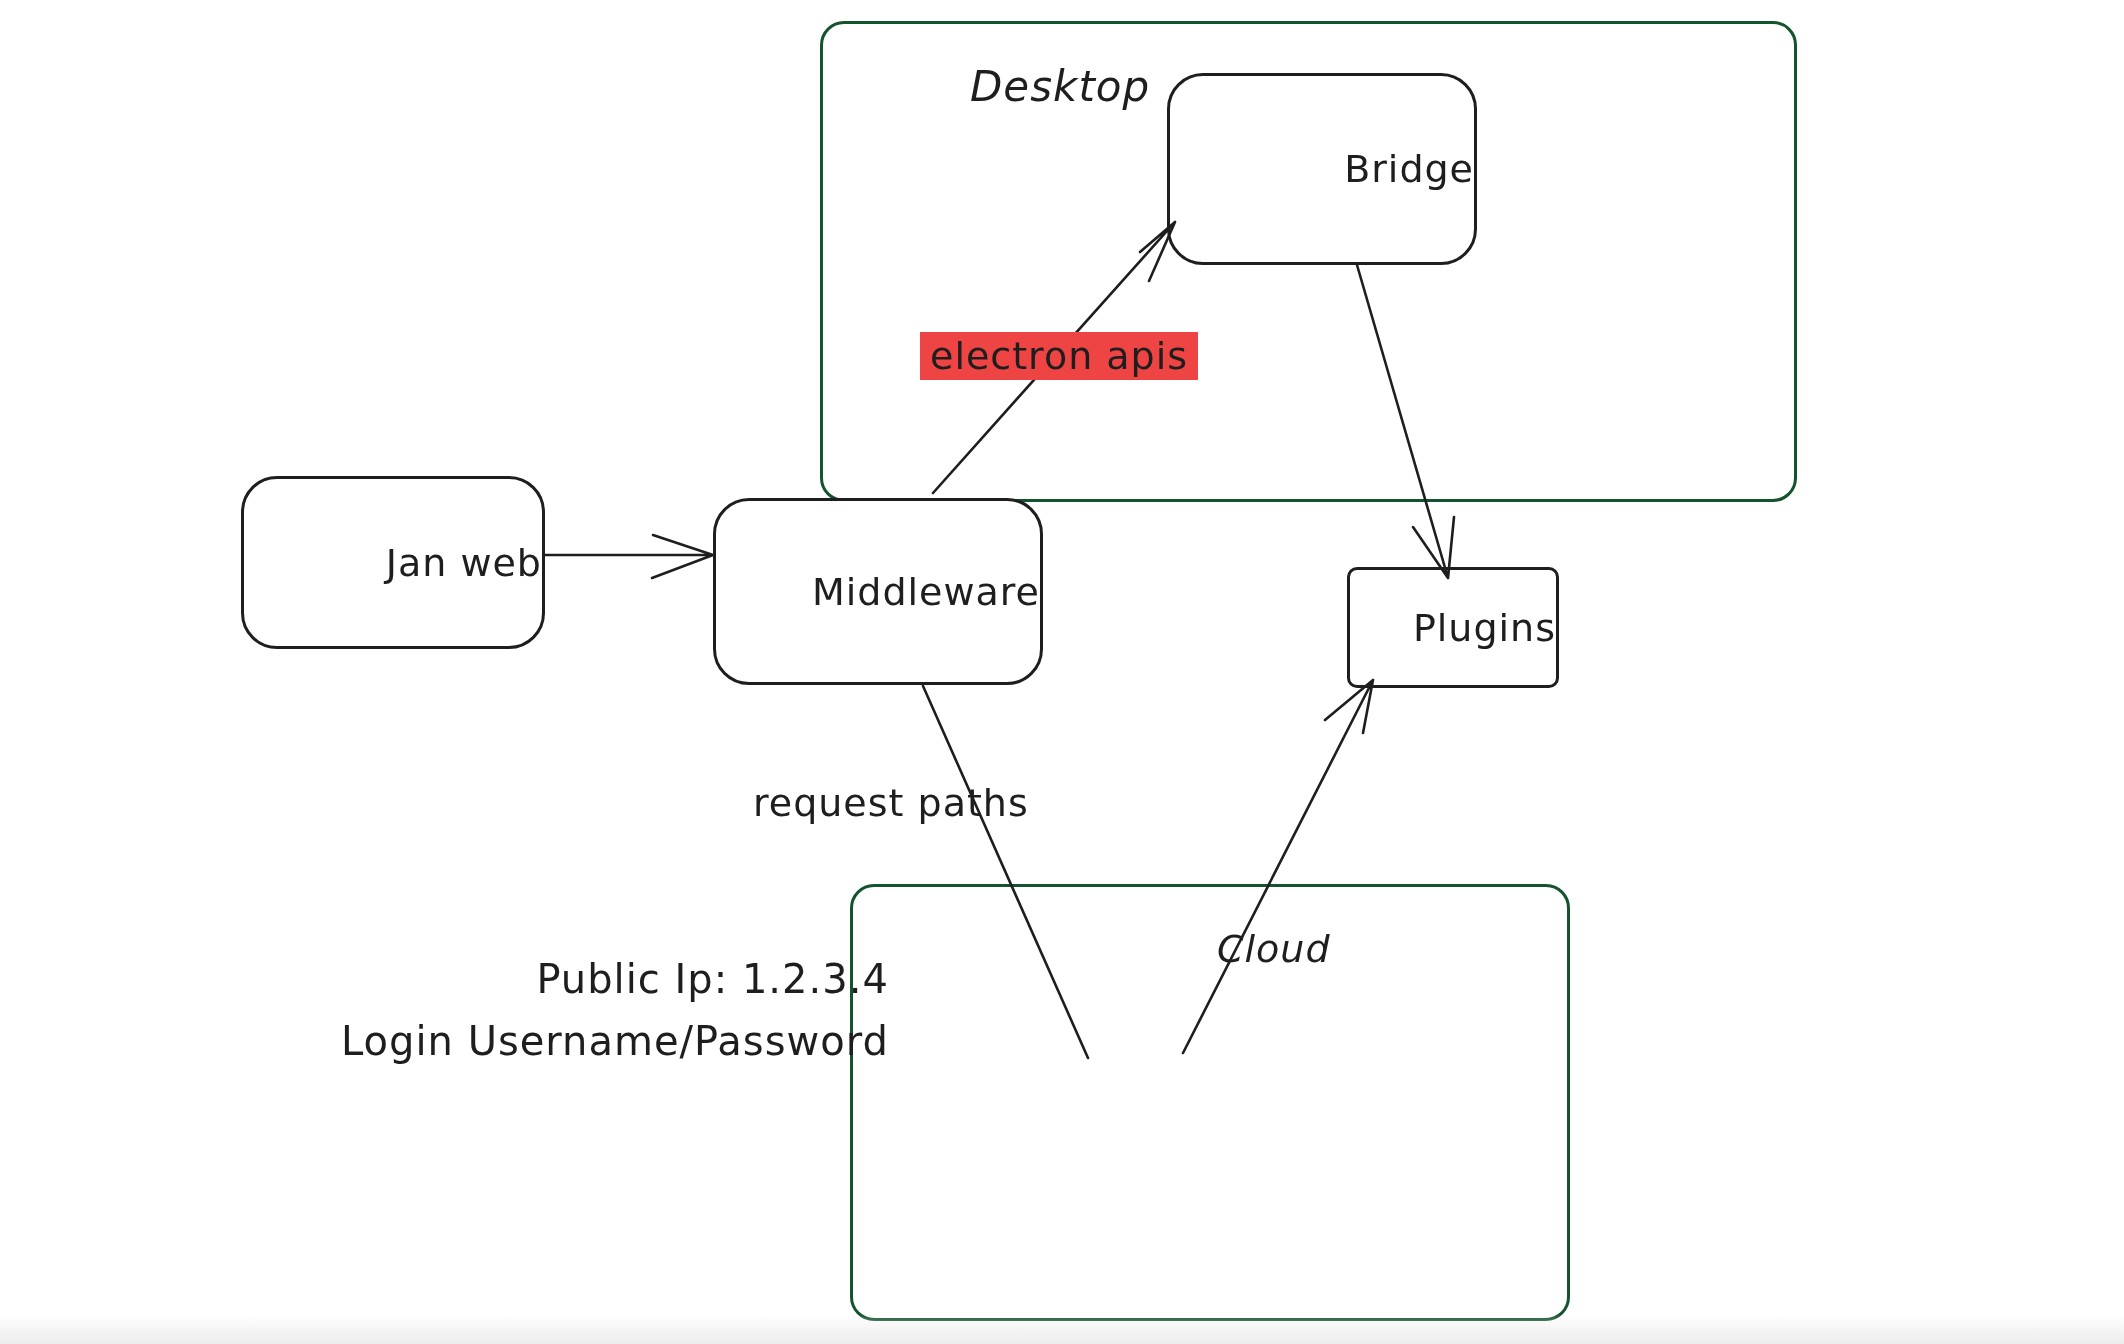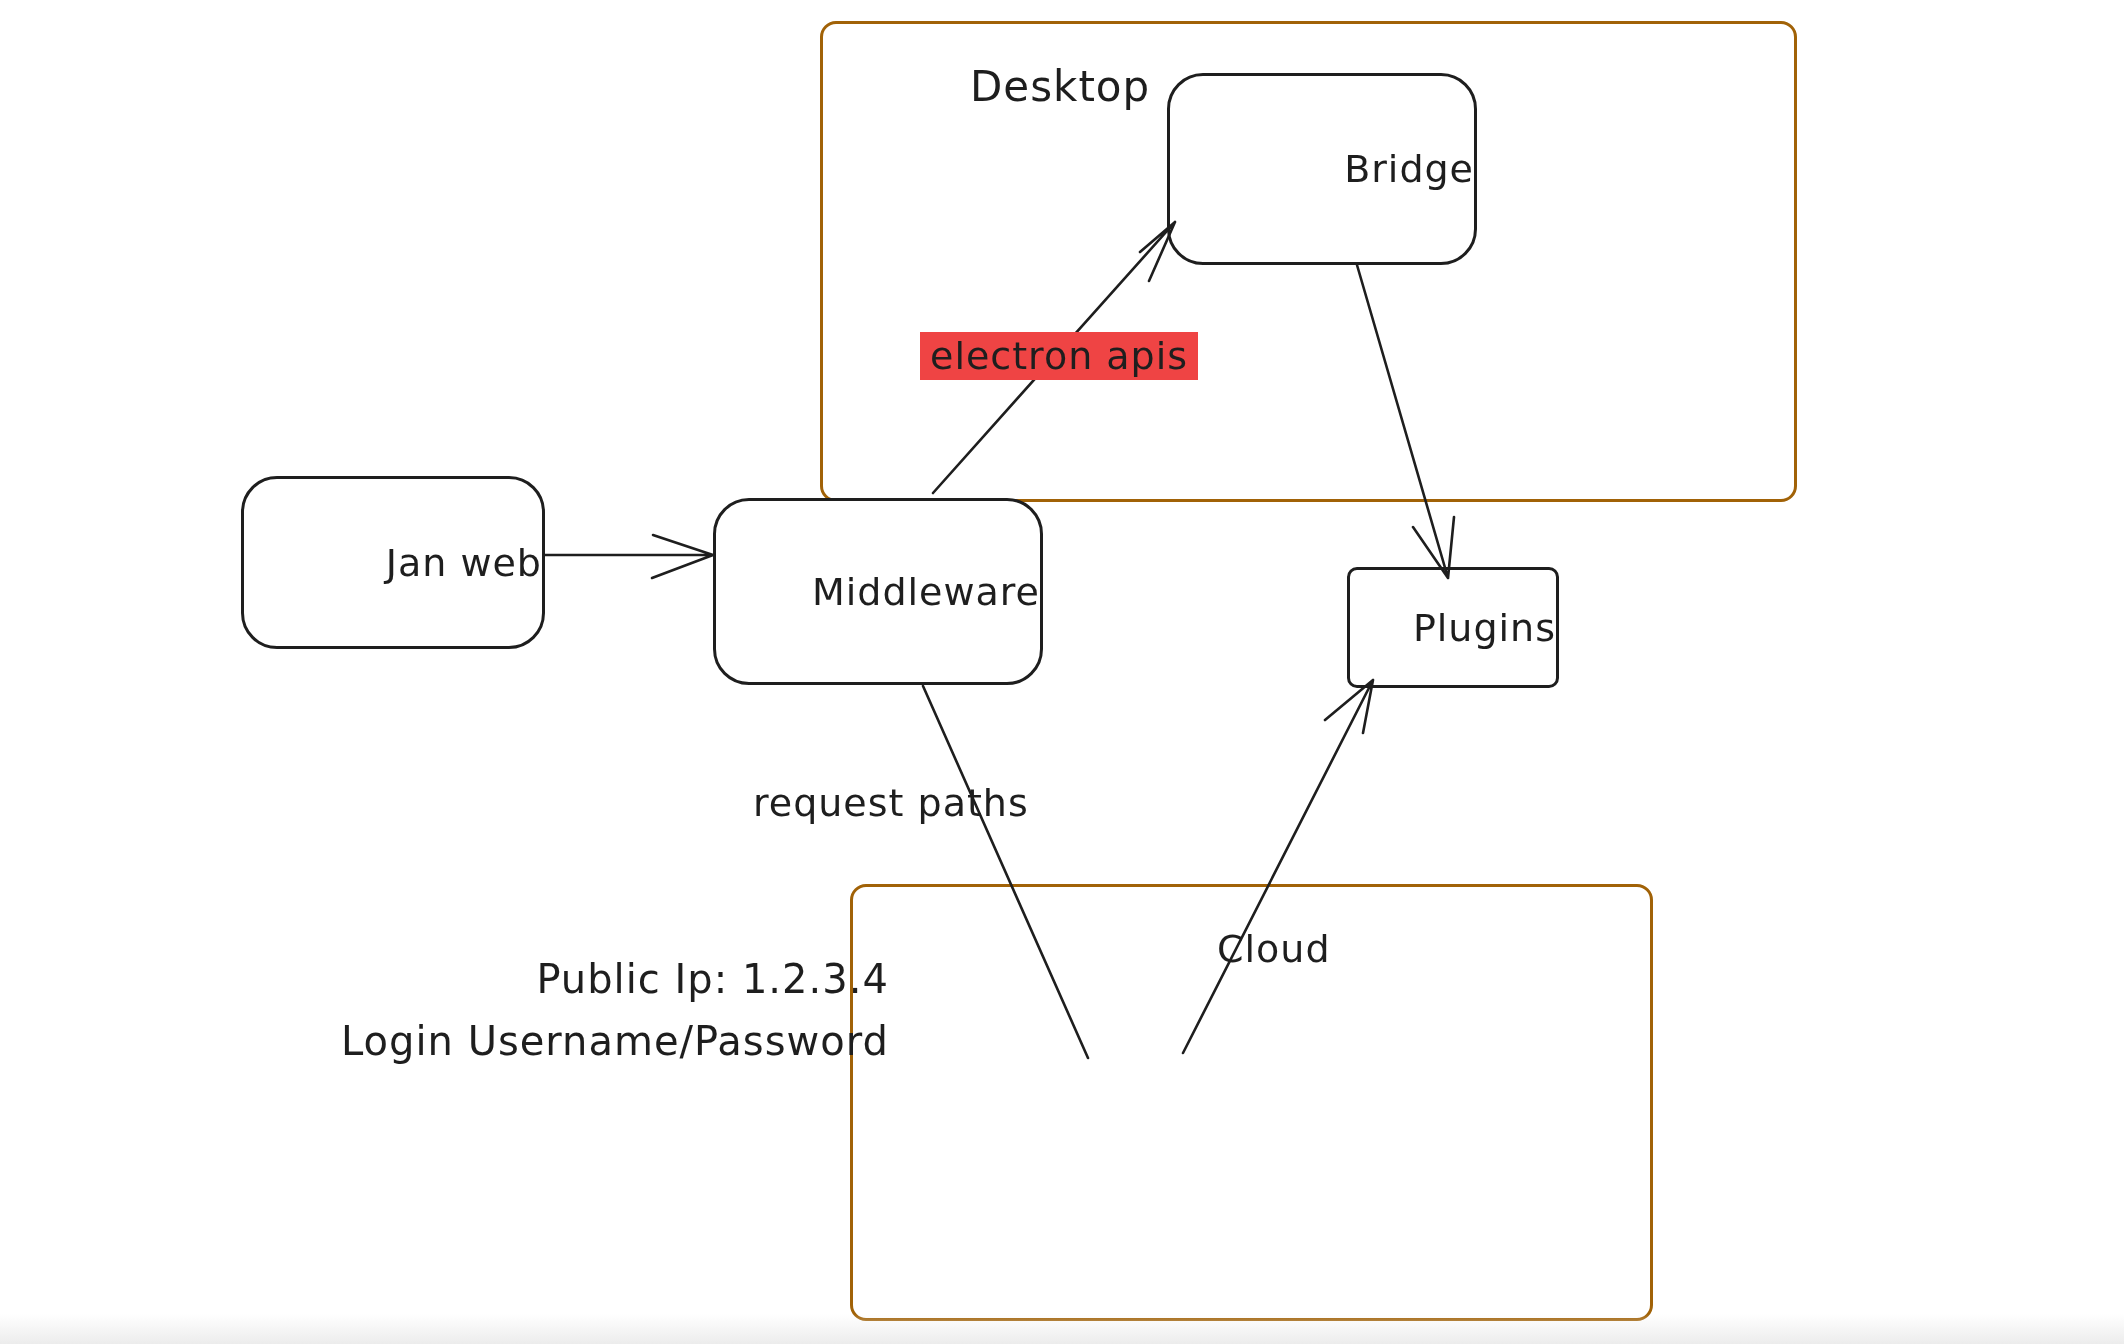--- a/index.html
+++ b/index.html
@@ -15,24 +15,25 @@
   }
   .canvas {
     position: relative;
     width: 2124px;
     height: 1344px;
     background: #ffffff;
   }
   
   .container-box {
     position: absolute;
-    border: 3px solid #a16207;
-    border-radius: 16px;
+    border: 3px solid #14532d;
+    border-radius: 24px;
     background: transparent;
     box-sizing: border-box;
+    font-style: italic;
   }
   .container-label {
     position: absolute;
     font-size: 42px;
     letter-spacing: 1px;
     color: #1e1e1e;
     white-space: nowrap;
   }
   
   .node-box {
@@ -95,21 +96,21 @@
 </style>
 </head>
 <body>
 
 <div class="canvas">
 
   <div class="container-box" style="left:820px; top:21px; width:977px; height:481px;">
     <div class="container-label" style="left:147px; top:38px;">Desktop</div>
   </div>
 
-  <div class="container-box" style="left:850px; top:884px; width:803px; height:437px;">
+  <div class="container-box" style="left:850px; top:884px; width:720px; height:437px;">
     <div class="container-label" style="left:364px; top:40px; font-size:38px;">Cloud</div>
   </div>
 
   <div class="node-box" style="left:241px; top:476px; width:304px; height:173px;">
     <span class="node-label">Jan web</span>
   </div>
 
   <div class="node-box" style="left:713px; top:498px; width:330px; height:187px;">
     <span class="node-label">Middleware</span>
   </div>

